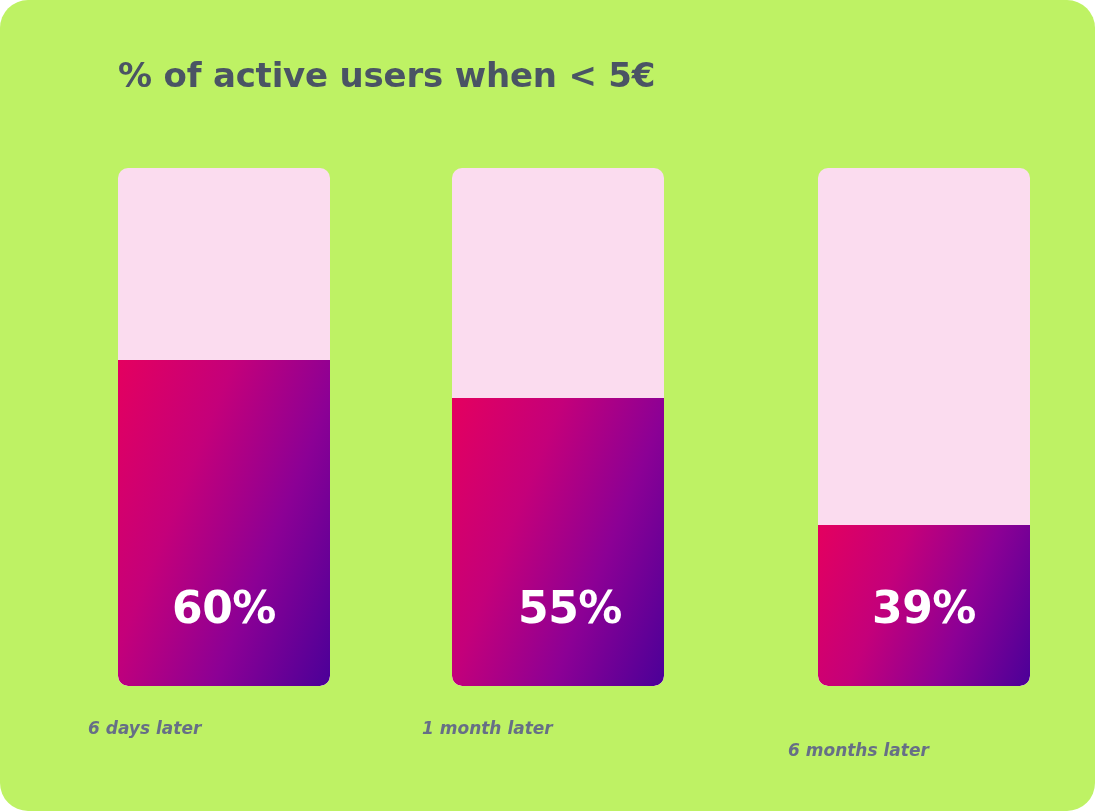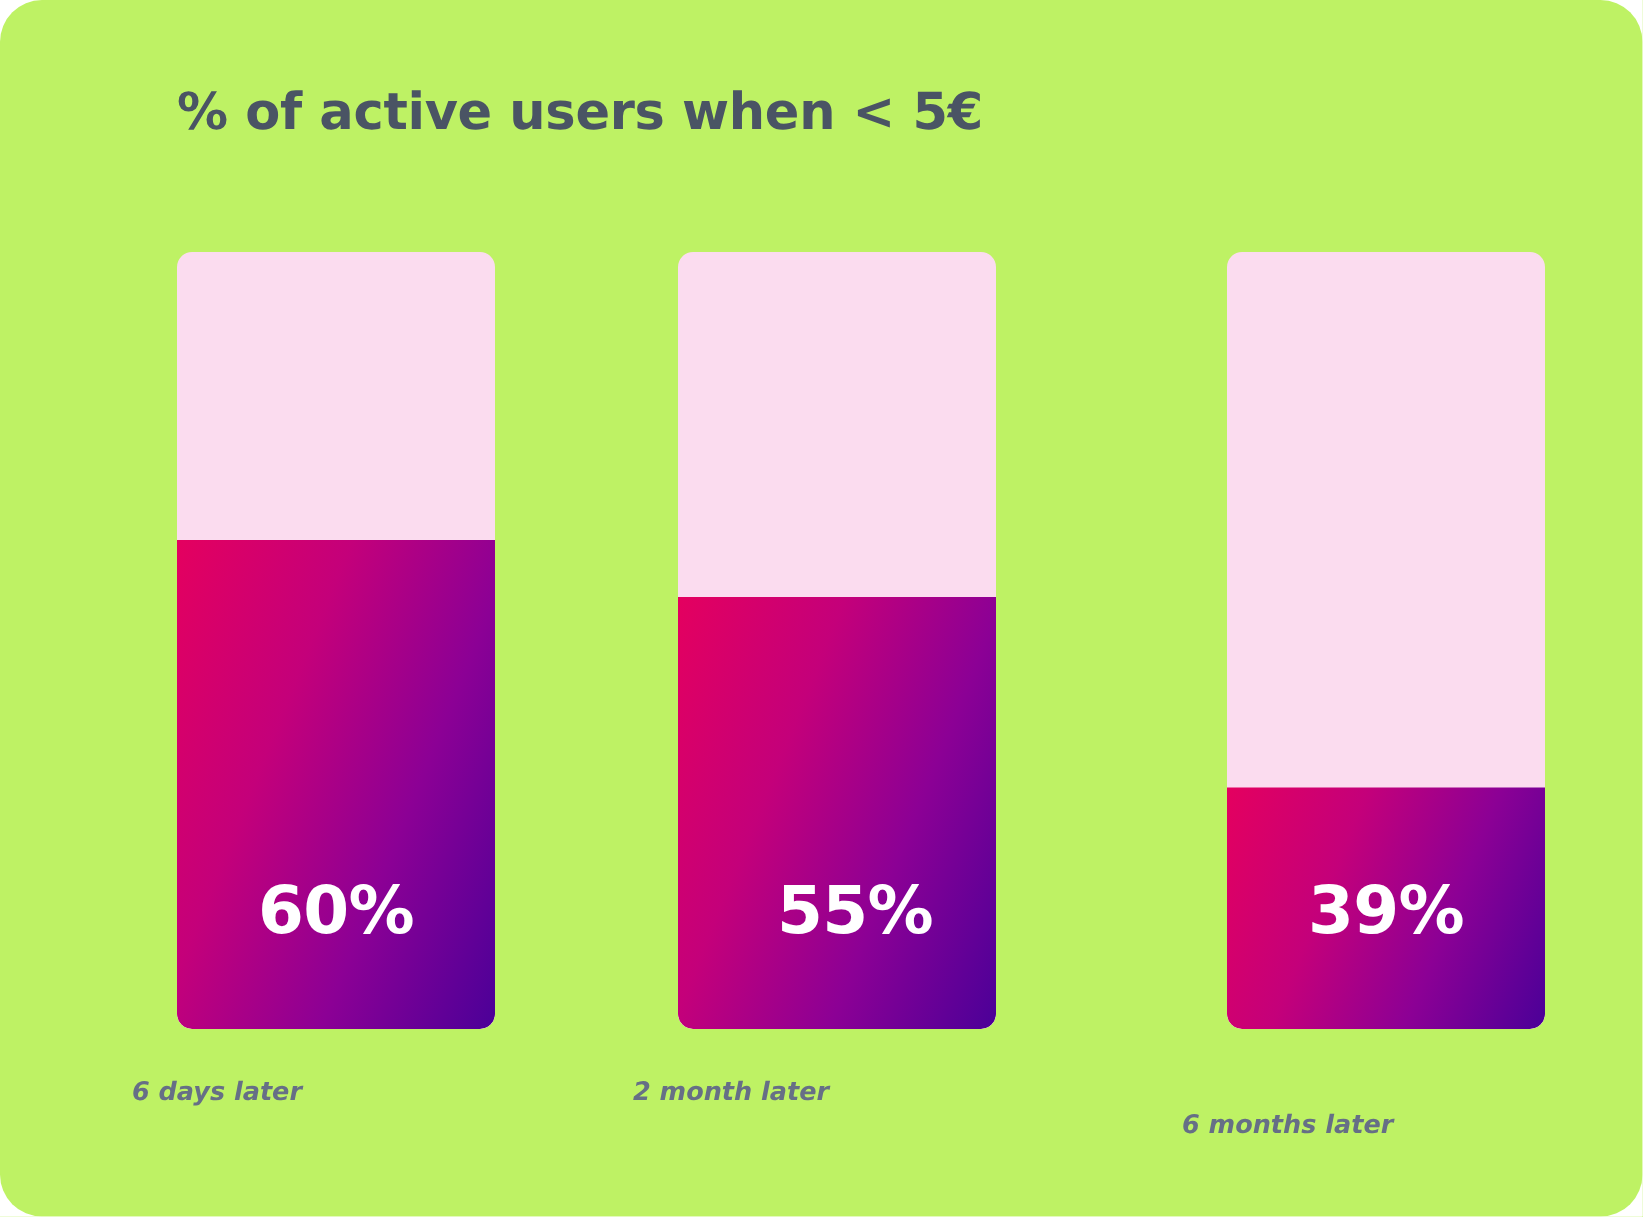--- a/index.html
+++ b/index.html
@@ -122,21 +122,21 @@
       </div>
       <div class="bar-label" style="color: rgb(102, 111, 134);">6 days later</div>
     </div>
 
     <div class="bar-group col-1">
       <div class="bar-track" style="background: rgb(251, 220, 239);">
         <div class="bar-fill" style="height: 55.6%; background-image: linear-gradient(112deg, rgb(228, 0, 95) 0%, rgb(196, 0, 122) 34%, rgb(140, 0, 149) 66%, rgb(75, 0, 152) 100%);">
           <span class="bar-value" style="color: rgb(255, 255, 255); margin-left: 12px;">55%</span>
         </div>
       </div>
-      <div class="bar-label" style="color: rgb(102, 111, 134);">2 month later</div>
+      <div class="bar-label" style="color: rgb(102, 111, 134);">1 month later</div>
     </div>
 
     <div class="bar-group col-2">
       <div class="bar-track" style="background: rgb(251, 220, 239);">
         <div class="bar-fill" style="height: 31.1%; background-image: linear-gradient(112deg, rgb(228, 0, 95) 0%, rgb(196, 0, 122) 34%, rgb(140, 0, 149) 66%, rgb(75, 0, 152) 100%);">
           <span class="bar-value" style="color: rgb(255, 255, 255);">39%</span>
         </div>
       </div>
       <div class="bar-label" style="color: rgb(102, 111, 134); margin-top: 22px;">6 months later</div>
     </div>

